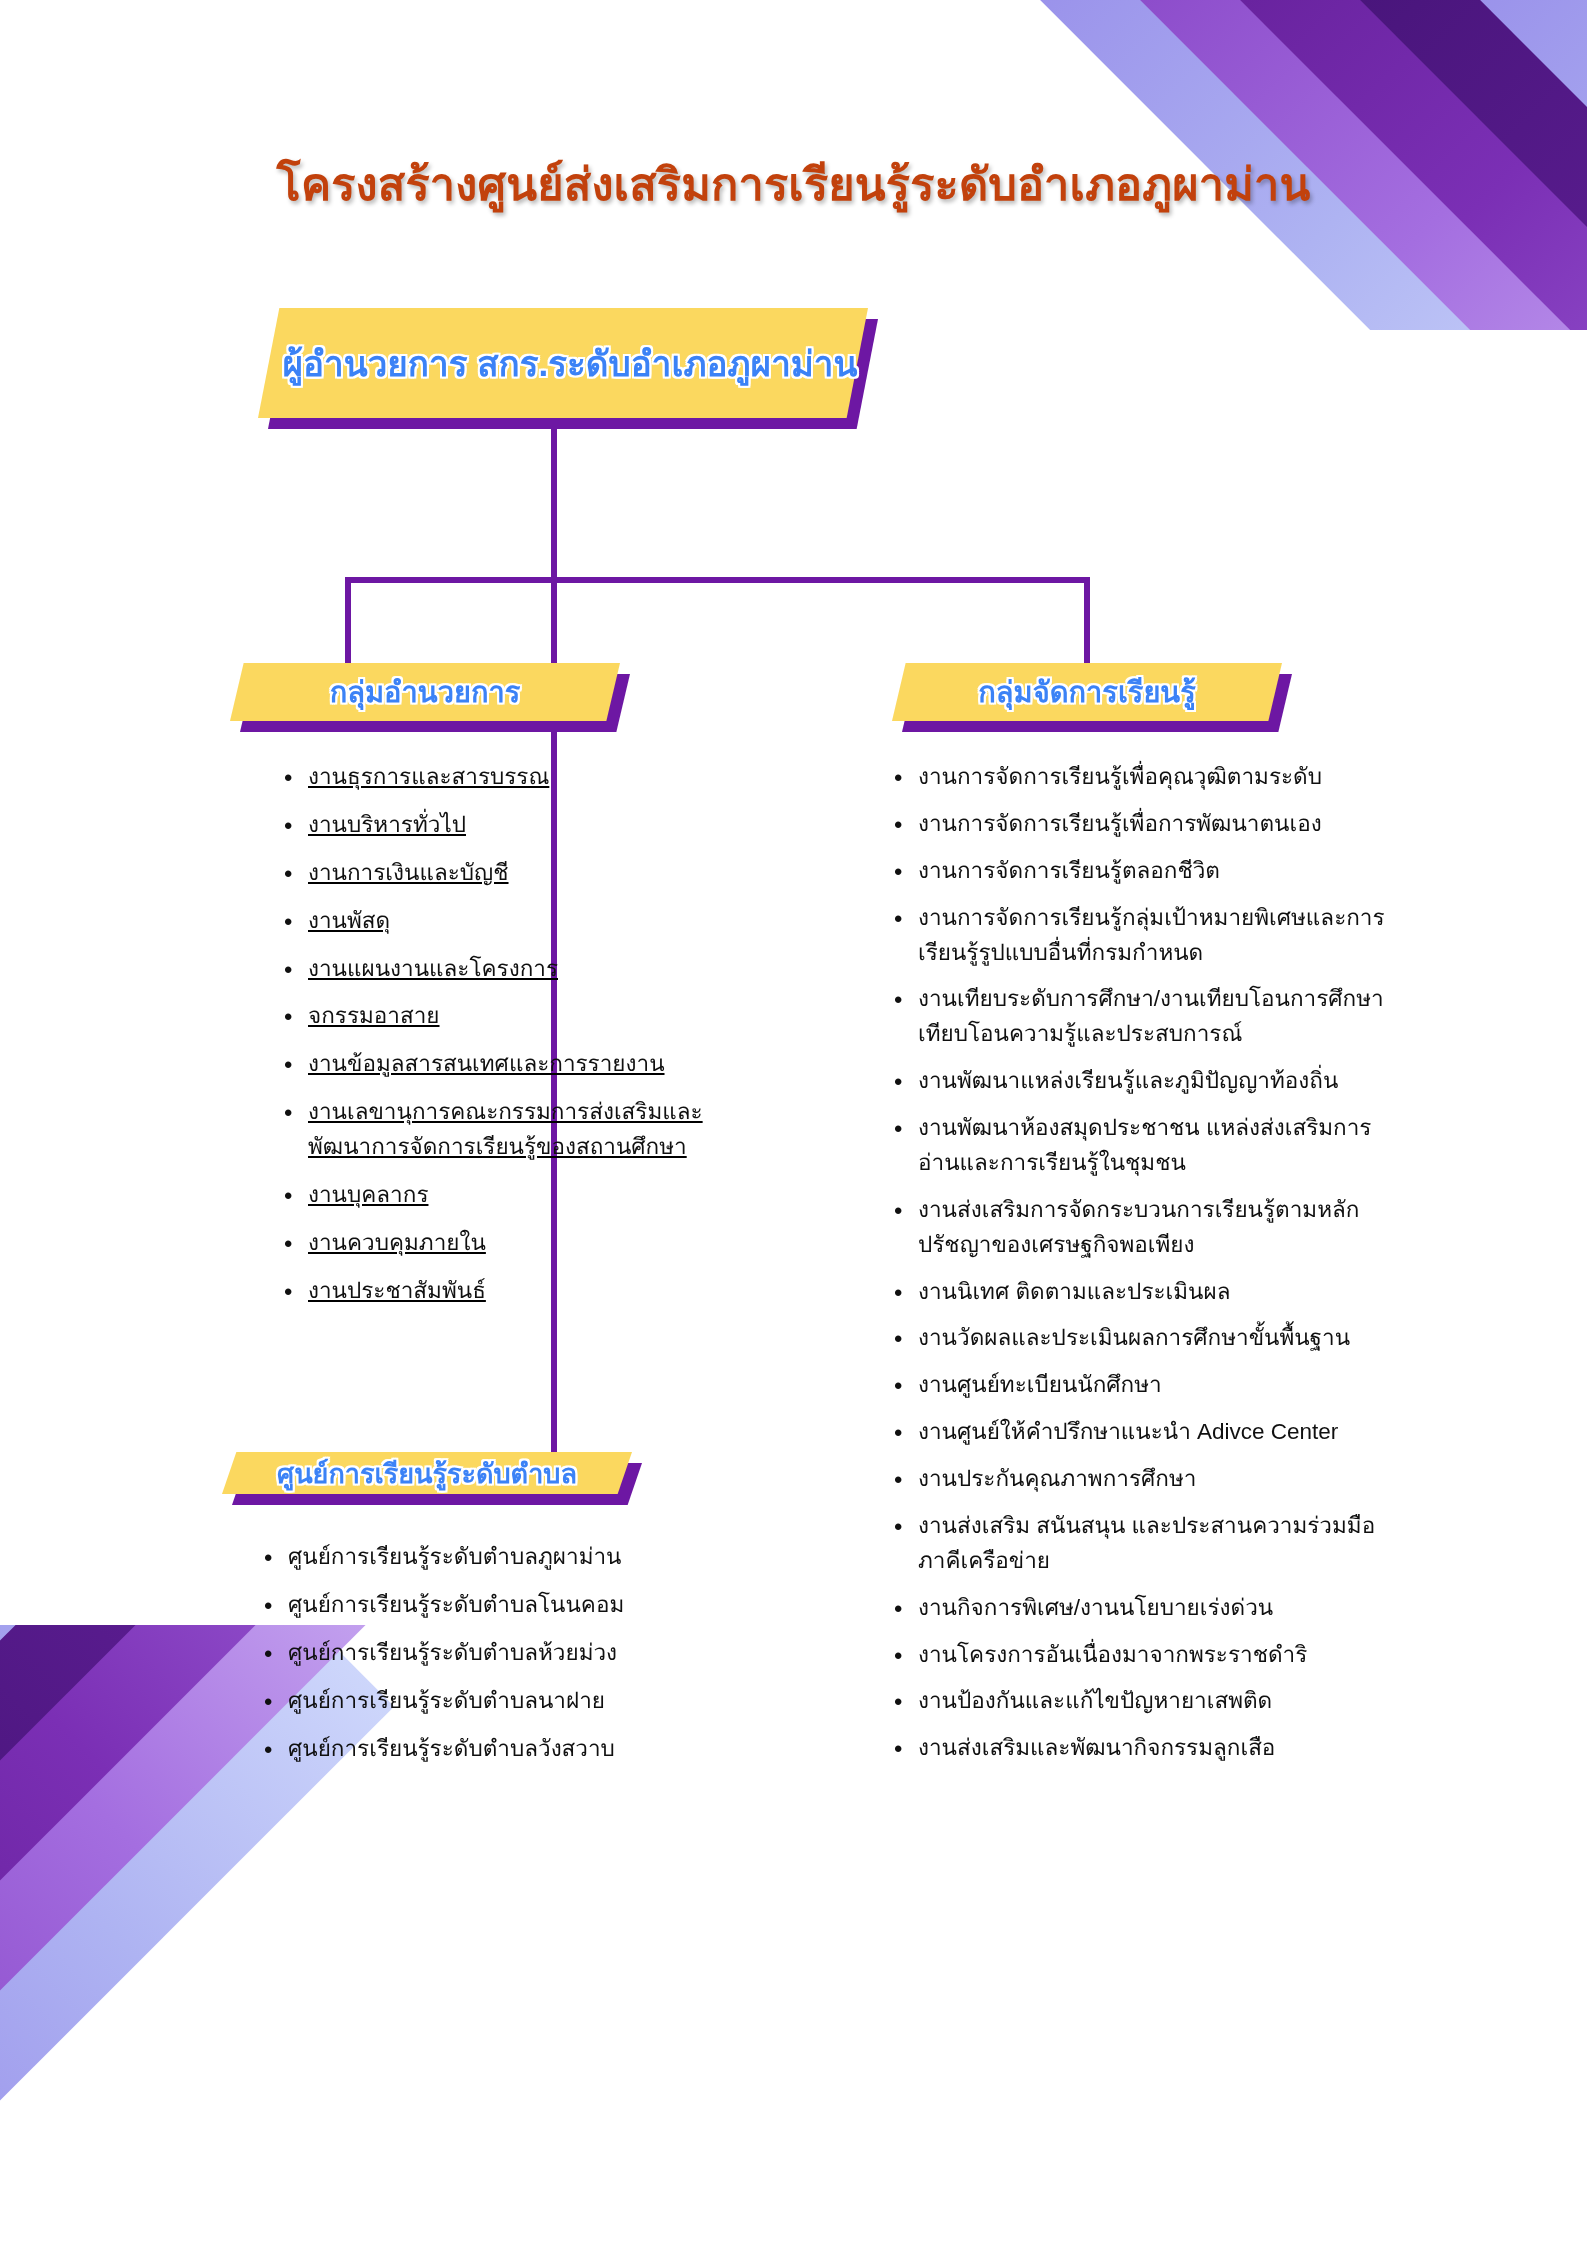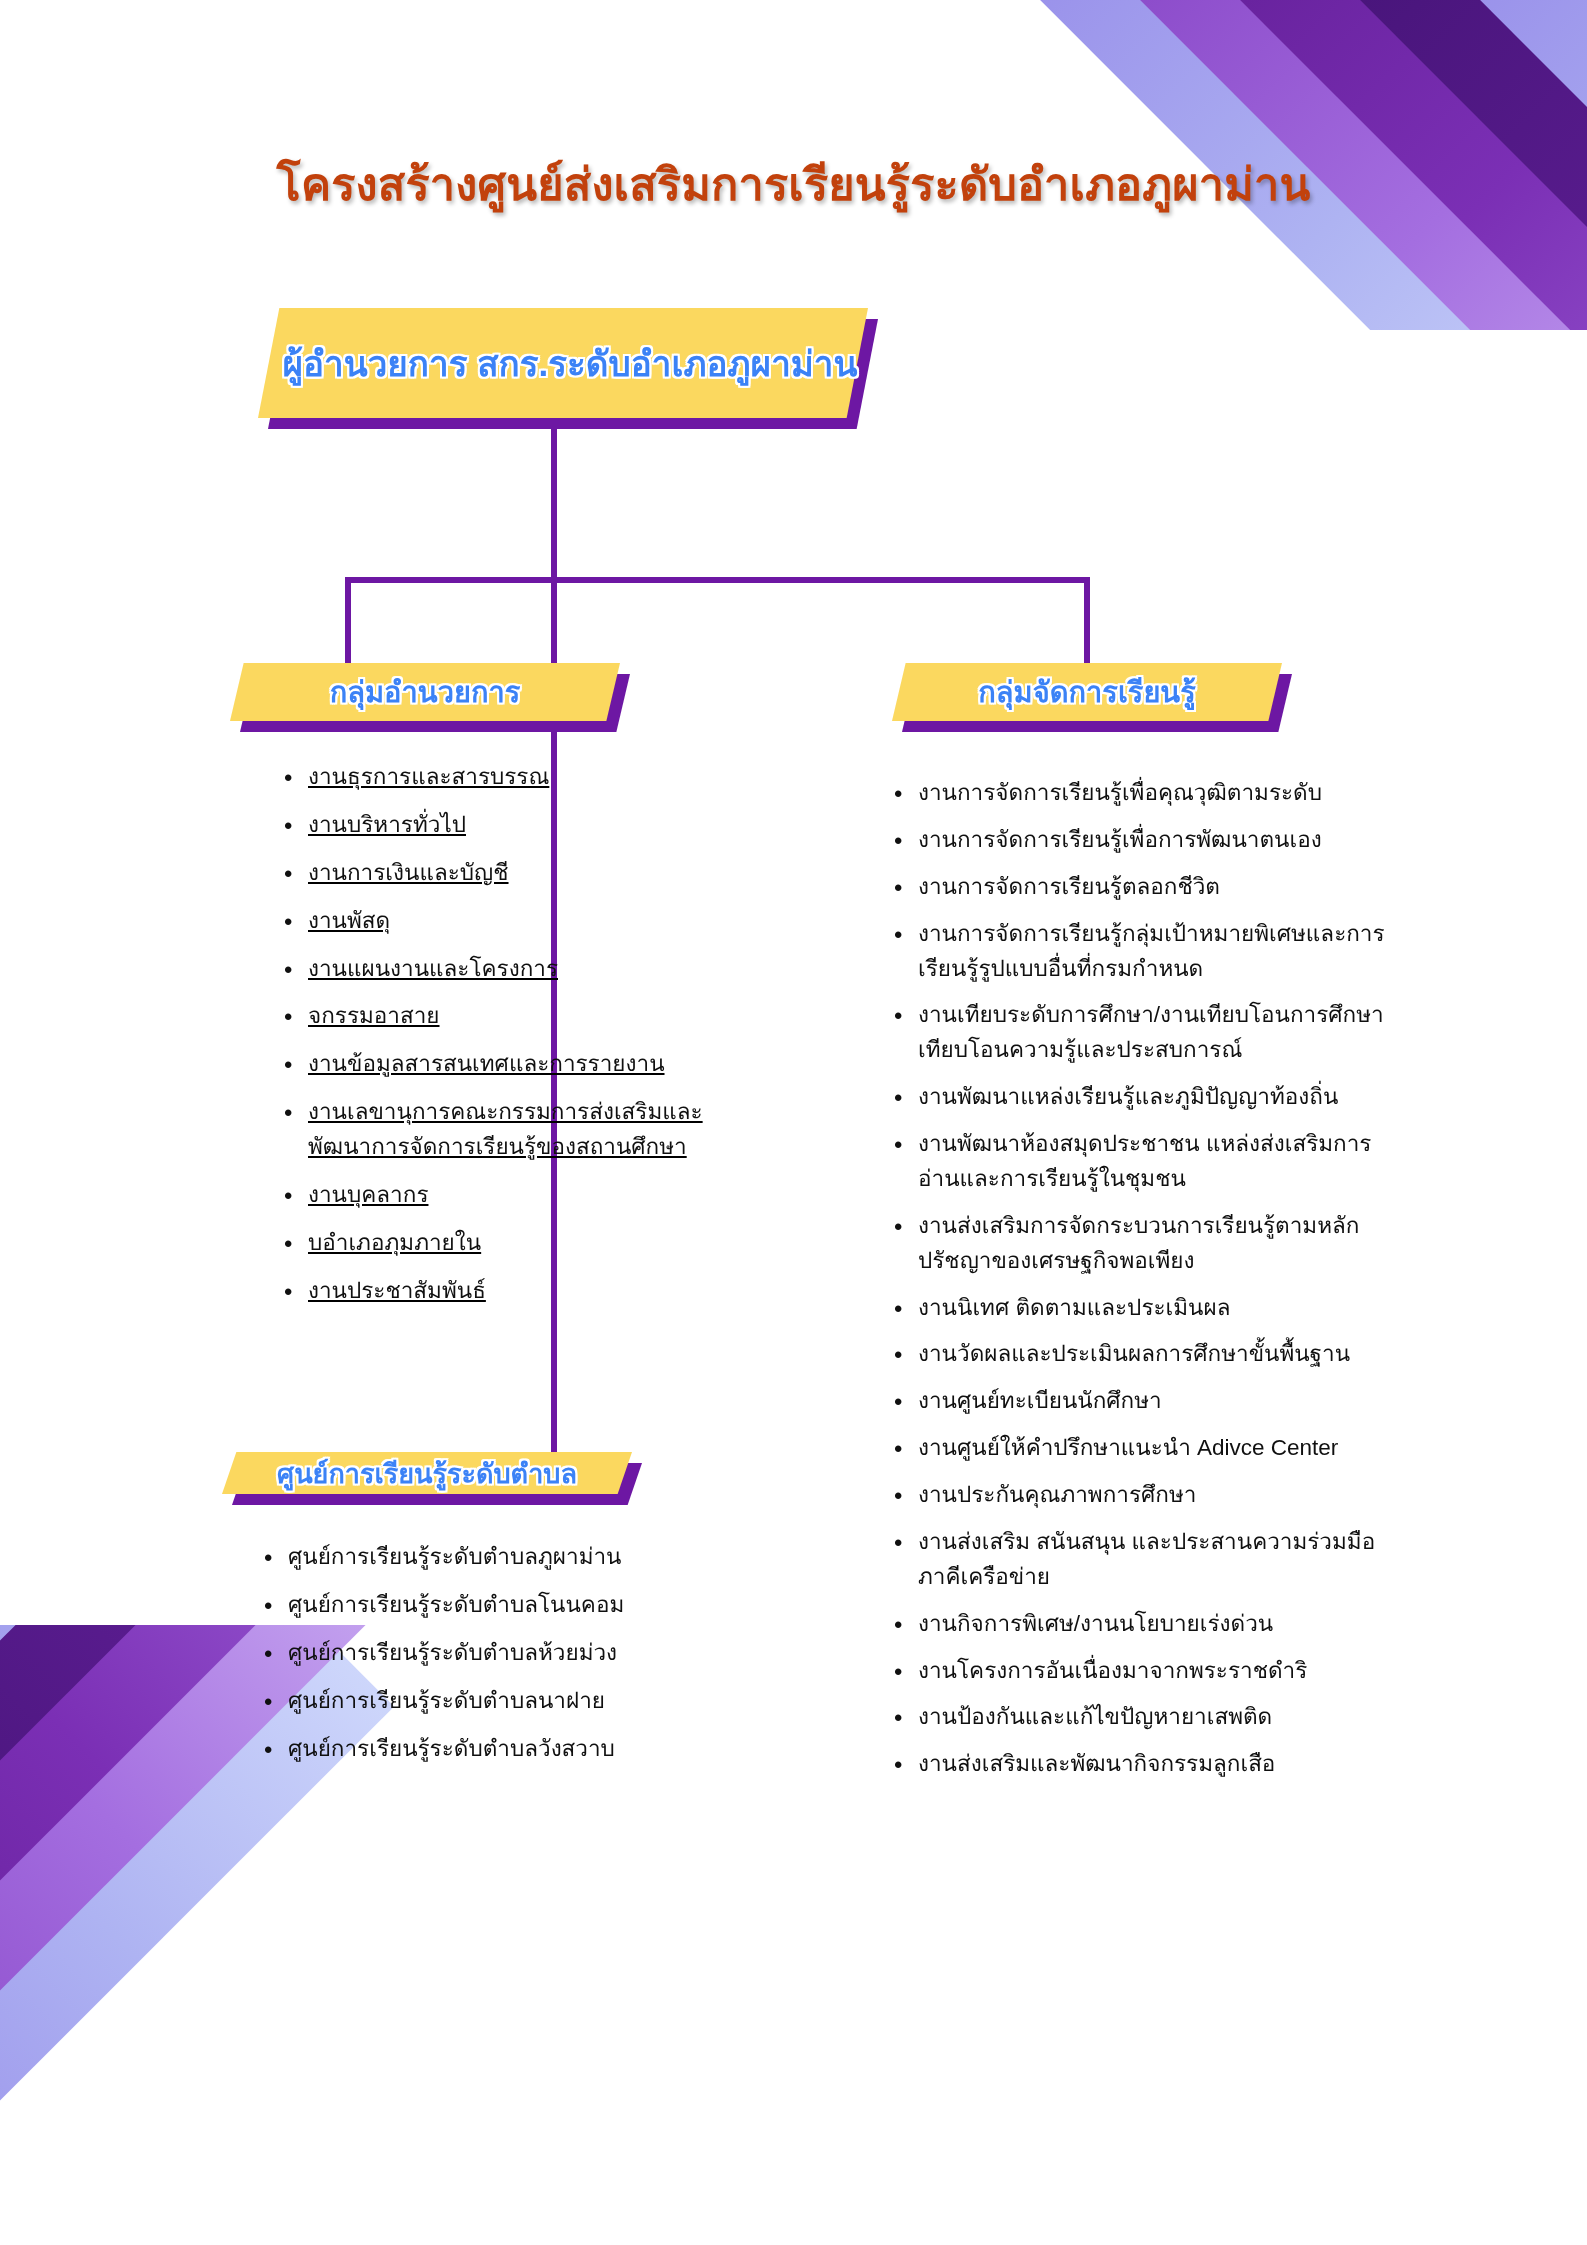--- a/index.html
+++ b/index.html
@@ -86,21 +86,21 @@
     color:#101010;
   }
   ul.tasks li::before {
     content:"\2022";
     position:absolute; left:6px; top:-1px;
     font-size:24px; color:#101010;
   }
 
   #admin-list  { left:278px; top:760px;  width:430px;text-decoration:underline; }
   #tambon-list { left:258px; top:1540px; width:440px; }
-  #learn-list  { left:888px; top:760px;  width:500px;margin-top:16px; }
+  #learn-list  { left:888px; top:760px;  width:500px; }
   #learn-list li { margin-bottom:12px; }
 </style>
 </head>
 <body>
 
 <div class="deco tr-wrap">
   <div class="bar g-lav" style="left:-70px;  top:-250px;"></div>
   <div class="bar g-violet" style="left:30px;   top:-250px;"></div>
   <div class="bar g-purple" style="left:130px;  top:-250px;"></div>
   <div class="bar g-deep" style="left:250px;  top:-250px;"></div>
@@ -144,21 +144,21 @@
 <ul class="tasks" id="admin-list">
   <li>งานธุรการและสารบรรณ</li>
   <li>งานบริหารทั่วไป</li>
   <li>งานการเงินและบัญชี</li>
   <li>งานพัสดุ</li>
   <li>งานแผนงานและโครงการ</li>
   <li>จกรรมอาสาย</li>
   <li>งานข้อมูลสารสนเทศและการรายงาน</li>
   <li>งานเลขานุการคณะกรรมการส่งเสริมและพัฒนาการจัดการเรียนรู้ของสถานศึกษา</li>
   <li>งานบุคลากร</li>
-  <li>บอำเภอภุมภายใน</li>
+  <li>งานควบคุมภายใน</li>
   <li>งานประชาสัมพันธ์</li>
 </ul>
 
 <div class="ribbon" id="tambon-banner">
   <div class="shadow"></div>
   <div class="face"></div>
   <div class="label">ศูนย์การเรียนรู้ระดับตำบล</div>
 </div>
 
 <ul class="tasks" id="tambon-list">

